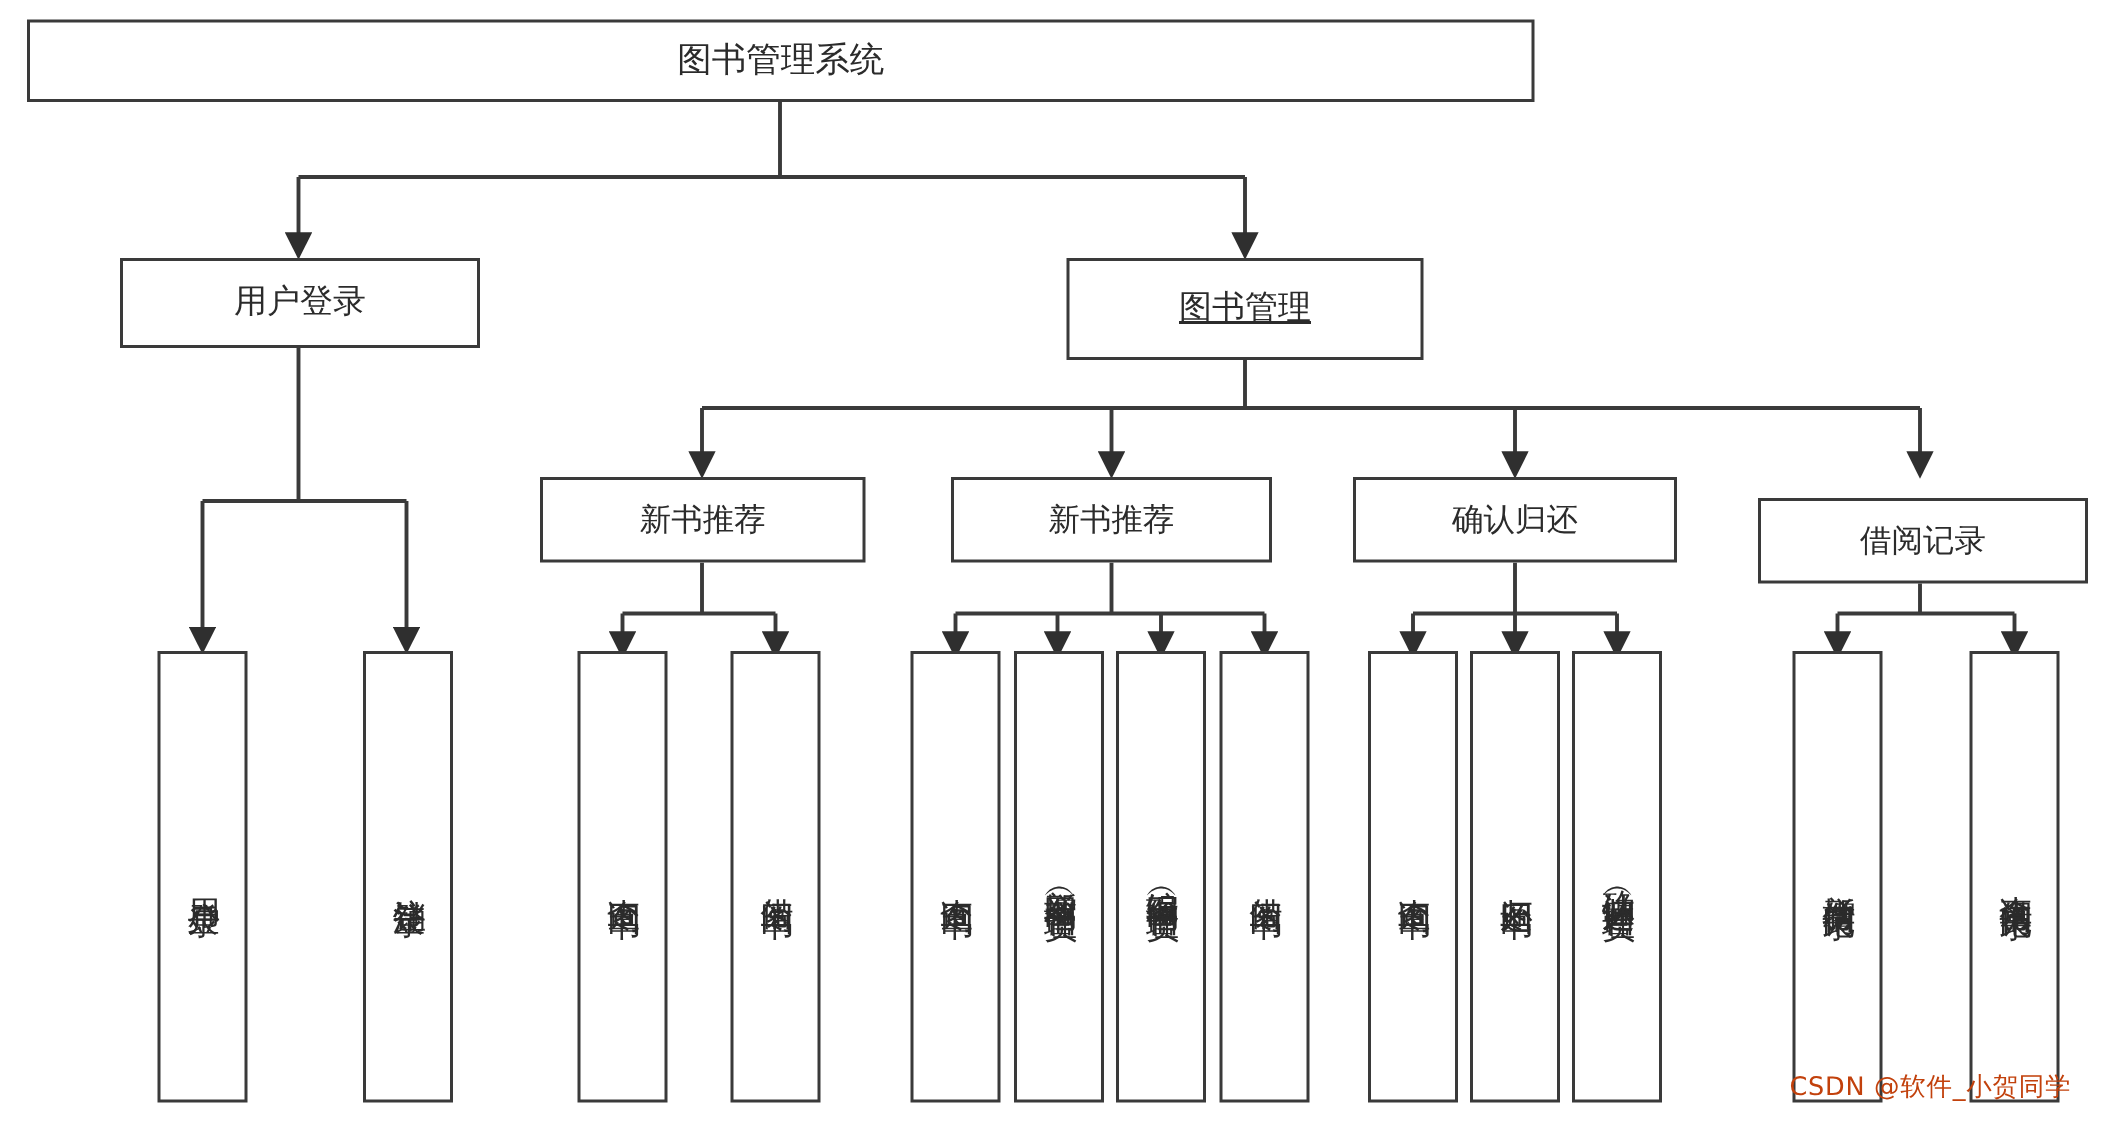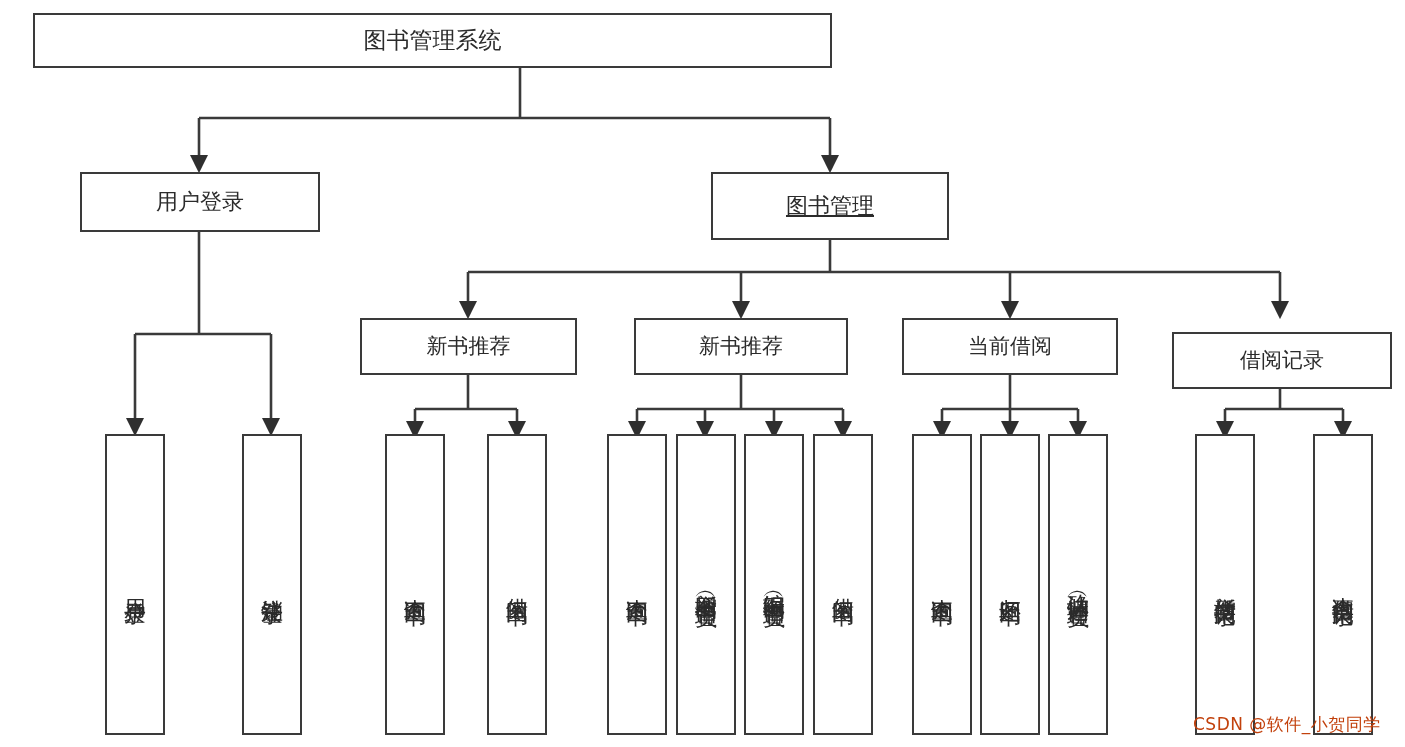--- a/index.html
+++ b/index.html
@@ -120,42 +120,42 @@
       <path d="M 1010 409 L 1010 430" marker-end="url(#arrow)"></path>
       <path d="M 1078 409 L 1078 430" marker-end="url(#arrow)"></path>
 
       <path d="M 1280 375 L 1280 409"></path>
       <path d="M 1225 409 L 1343 409"></path>
       <path d="M 1225 409 L 1225 430" marker-end="url(#arrow)"></path>
       <path d="M 1343 409 L 1343 430" marker-end="url(#arrow)"></path>
     </g>
   </svg>
 
-  <div class="node root" style="left:33px; top:13px; width:799px; height:55px;">
+  <div class="node root" style="left:18px; top:13px; width:1005px; height:55px;">
     <span>图书管理系统</span>
   </div>
 
   <div class="node lvl1" style="left:80px; top:172px; width:240px; height:60px;">
     <span>用户登录</span>
   </div>
 
   <div class="node lvl1" style="left:711px; top:172px; width:238px; height:68px;text-decoration:underline;">
     <span>图书管理</span>
   </div>
 
   <div class="node lvl2" style="left:360px; top:318px; width:217px; height:57px;text-align:center;">
     <span>新书推荐</span>
   </div>
 
   <div class="node lvl2" style="left:634px; top:318px; width:214px; height:57px;">
     <span>新书推荐</span>
   </div>
 
   <div class="node lvl2" style="left:902px; top:318px; width:216px; height:57px;">
-    <span>当前借阅</span>
+    <span>确认归还</span>
   </div>
 
   <div class="node lvl2" style="left:1172px; top:332px; width:220px; height:57px;">
     <span>借阅记录</span>
   </div>
 
   <div class="node leaf" style="left:105px; top:434px; width:60px; height:301px;">
     <span class="vtext">用户登录</span>
   </div>
 

